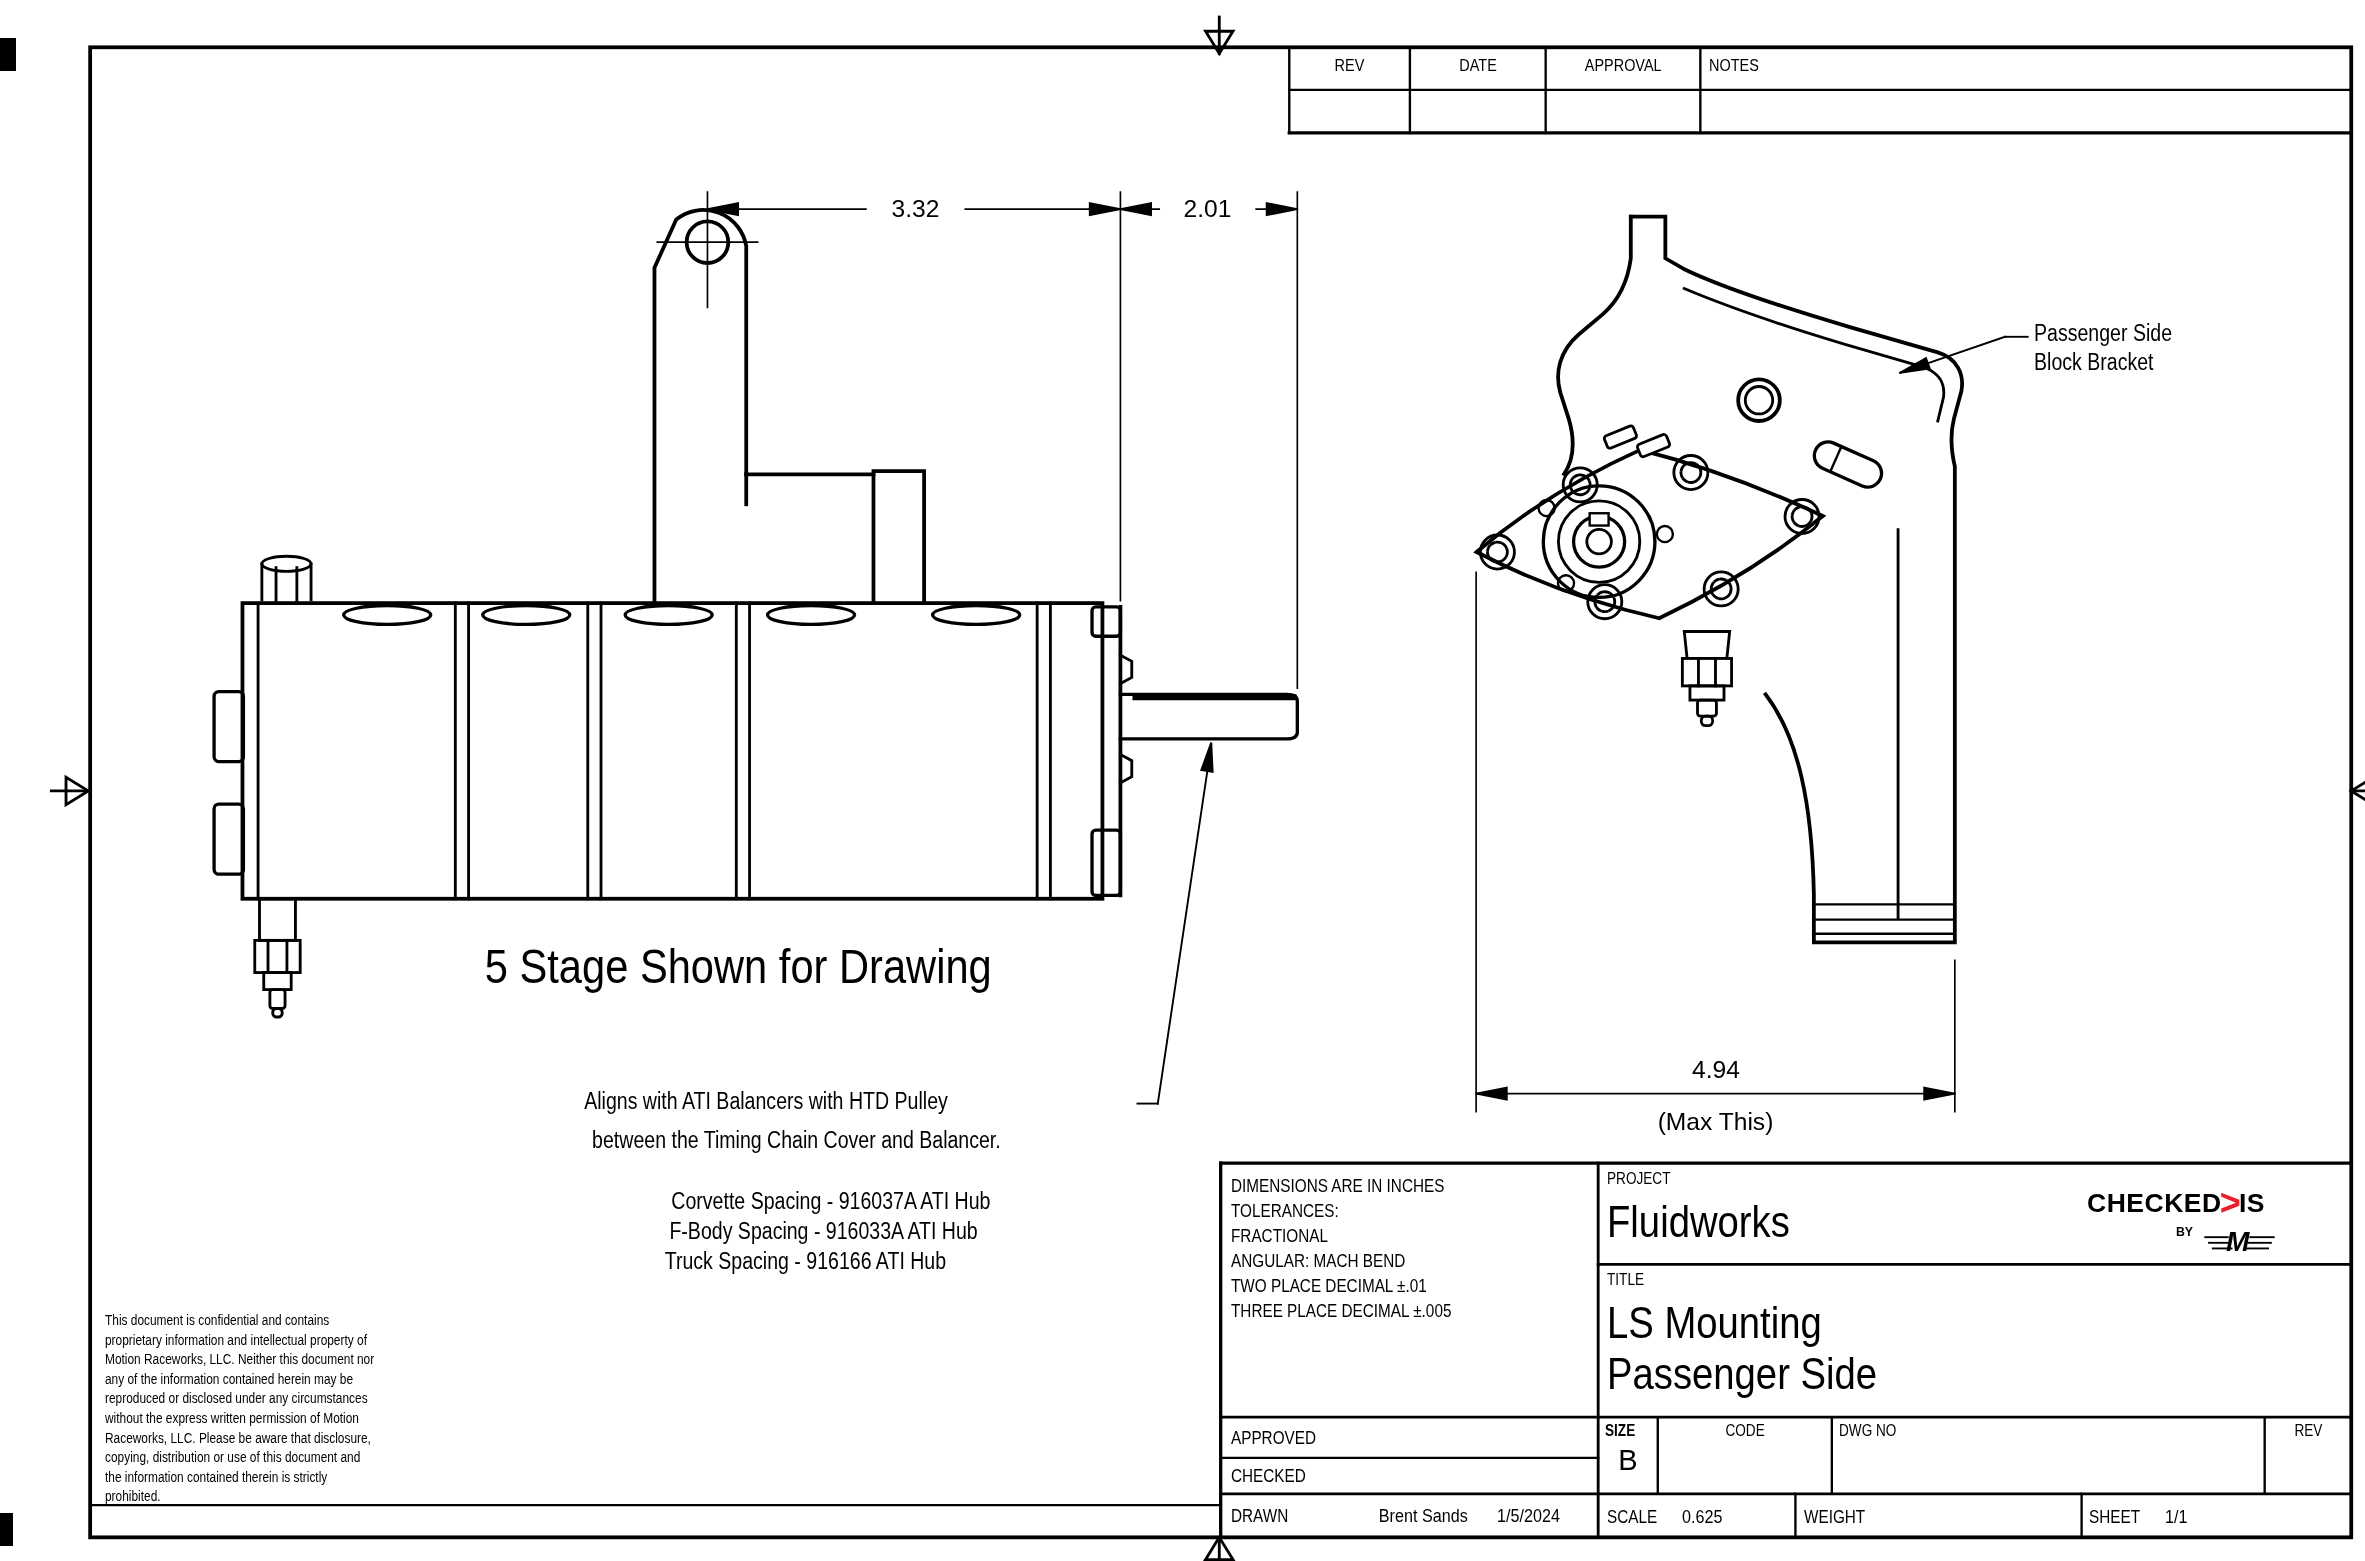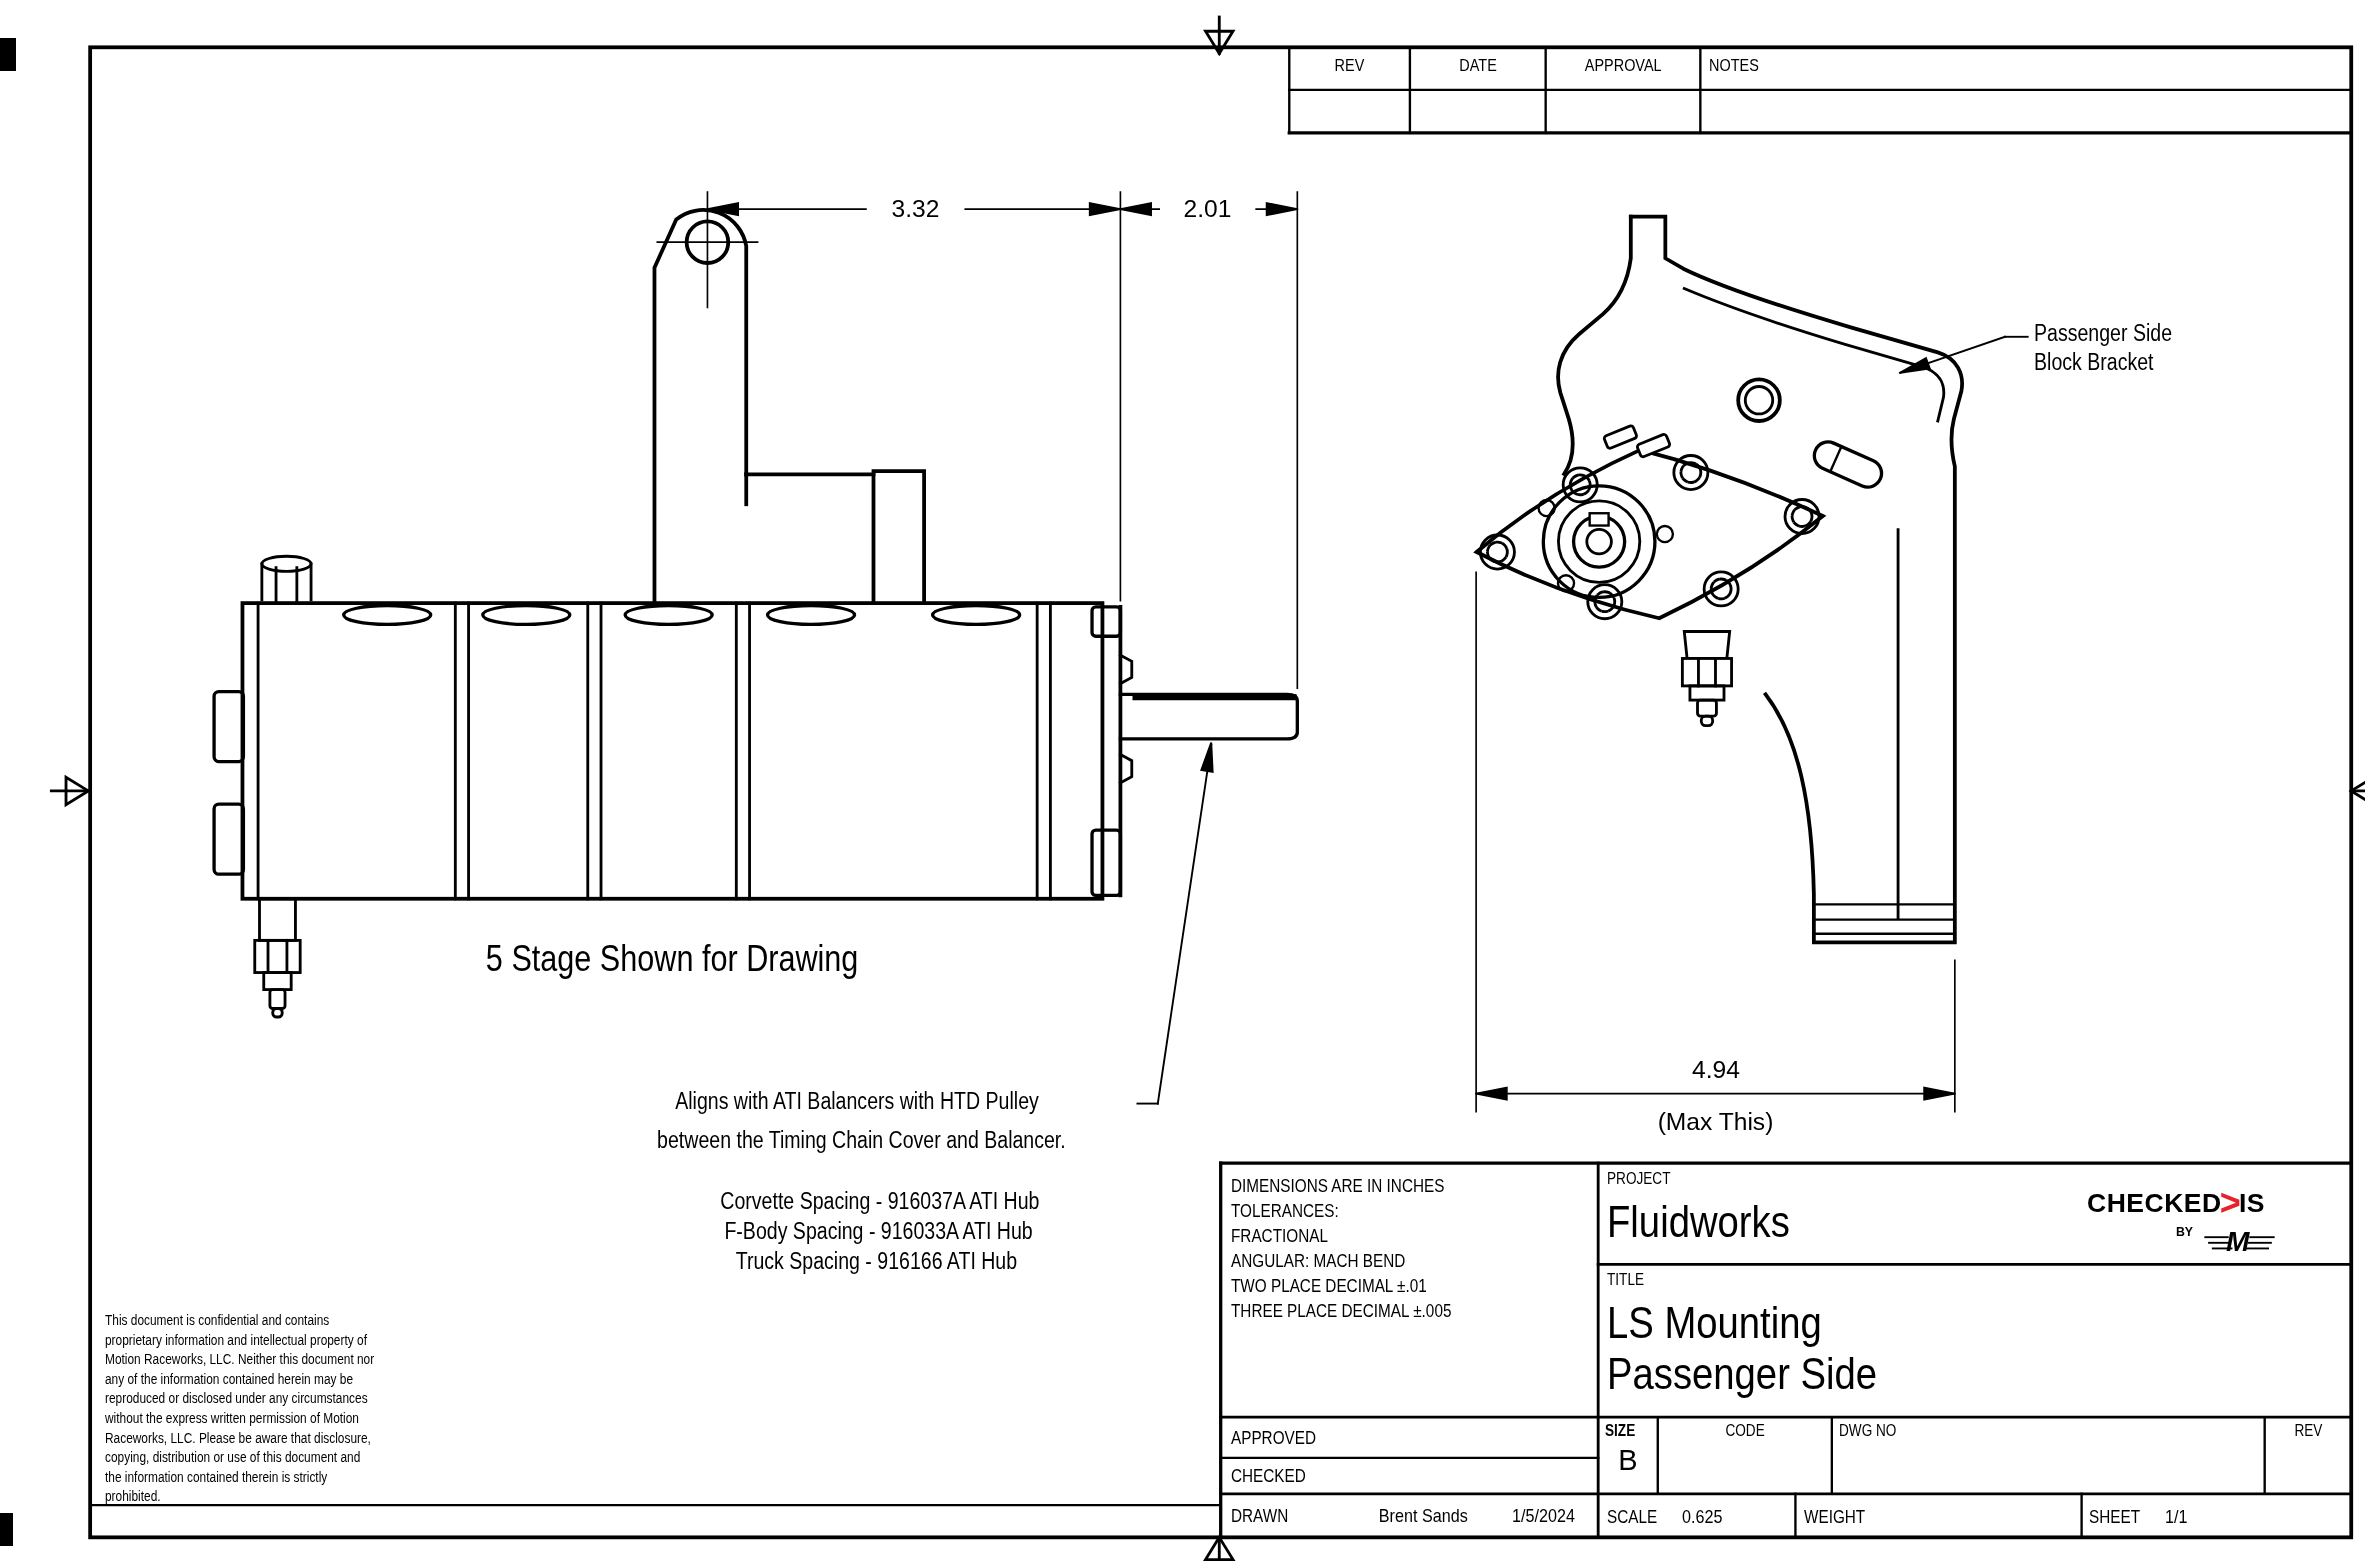--- a/index.html
+++ b/index.html
@@ -4,21 +4,21 @@
 <style>
   html,body{margin:0;padding:0;}
   body{
     width:2413px;height:1561px;position:relative;background:#ffffff;
     font-family:"Liberation Sans", sans-serif;color:#000;overflow:hidden;
   }
   svg{position:absolute;left:0;top:0;}
   .t{position:absolute;white-space:nowrap;}
   .pre{white-space:pre-line;}
   .ctr{text-align:center;}
-  .rgt{text-align:center;text-decoration:underline;}
+  .rgt{text-align:left;text-decoration:underline;}
   .cx{transform:scaleX(.85);}
   .oL{transform-origin:0 50%;}
   .oC{transform-origin:50% 50%;}
   .oR{transform-origin:100% 50%;}
   .oTL{transform-origin:0 0;}
   .dim{font-size:24.6px;}
   .note{font-size:23px;}
   .lbl{font-size:16px;}
   .rowlbl{font-size:18px;}
   .val{font-size:19px;}
@@ -264,21 +264,21 @@
 <div class="blackbox" style="left:0;top:1513px;width:13.2px;height:33px;"></div>
 
 <div class="t ctr" style="left:1289px;top:56px;width:121px;font-size:17px;"><span class="cx oC" style="display:inline-block">REV</span></div>
 <div class="t ctr" style="left:1410px;top:56px;width:136px;font-size:17px;"><span class="cx oC" style="display:inline-block">DATE</span></div>
 <div class="t ctr" style="left:1546px;top:56px;width:155px;font-size:17px;"><span class="cx oC" style="display:inline-block">APPROVAL</span></div>
 <div class="t" style="left:1709px;top:56px;font-size:17px;"><span class="cx oL" style="display:inline-block">NOTES</span></div>
 
 <div class="t ctr dim" style="left:868px;top:195px;width:95px;">3.32</div>
 <div class="t ctr dim" style="left:1160px;top:195px;width:95px;">2.01</div>
 
-<div class="t ctr" style="left:424px;top:938px;width:497px;font-size:36px;"><span class="cx oC" style="display:inline-block">5 Stage Shown for Drawing</span></div>
+<div class="t ctr" style="left:440px;top:938px;width:497px;font-size:49px;"><span class="cx oC" style="display:inline-block">5 Stage Shown for Drawing</span></div>
 
 <div class="t rgt note" style="left:520px;top:1088px;width:610px;"><span class="cx oR" style="display:inline-block">Aligns with ATI Balancers with HTD Pulley</span></div>
 <div class="t rgt note" style="left:520px;top:1127px;width:610px;"><span class="cx oR" style="display:inline-block">between the Timing Chain Cover and Balancer.</span></div>
 
 <div class="t rgt note" style="left:615px;top:1188px;width:473px;"><span class="cx oR" style="display:inline-block">Corvette Spacing - 916037A ATI Hub</span></div>
 <div class="t rgt note" style="left:615px;top:1218px;width:473px;"><span class="cx oR" style="display:inline-block">F-Body Spacing - 916033A ATI Hub</span></div>
 <div class="t rgt note" style="left:615px;top:1248px;width:473px;"><span class="cx oR" style="display:inline-block">Truck Spacing - 916166 ATI Hub</span></div>
 
 <div class="t note" style="left:2034px;top:320px;"><span class="cx oL" style="display:inline-block">Passenger Side</span></div>
 <div class="t note" style="left:2034px;top:349px;"><span class="cx oL" style="display:inline-block">Block Bracket</span></div>

